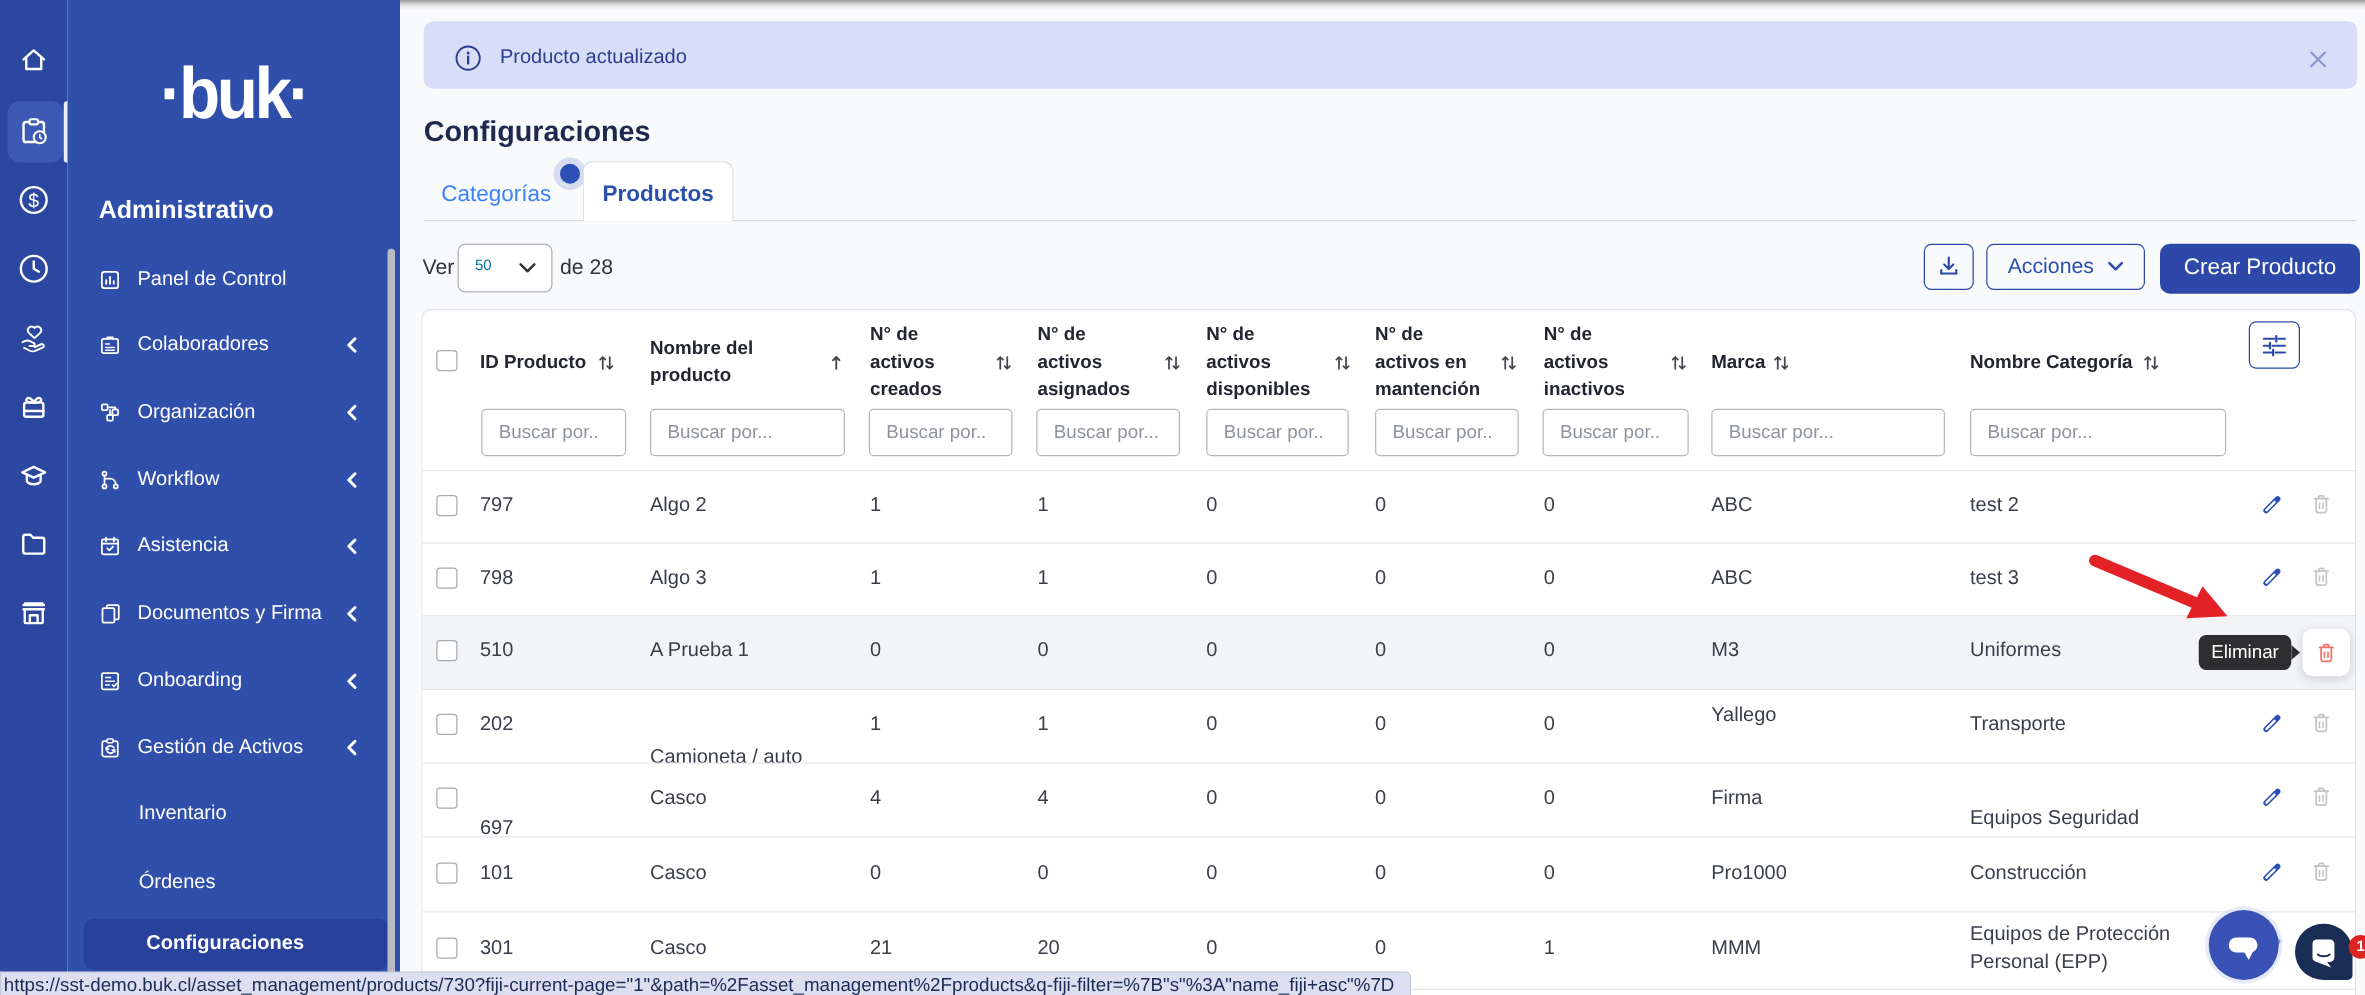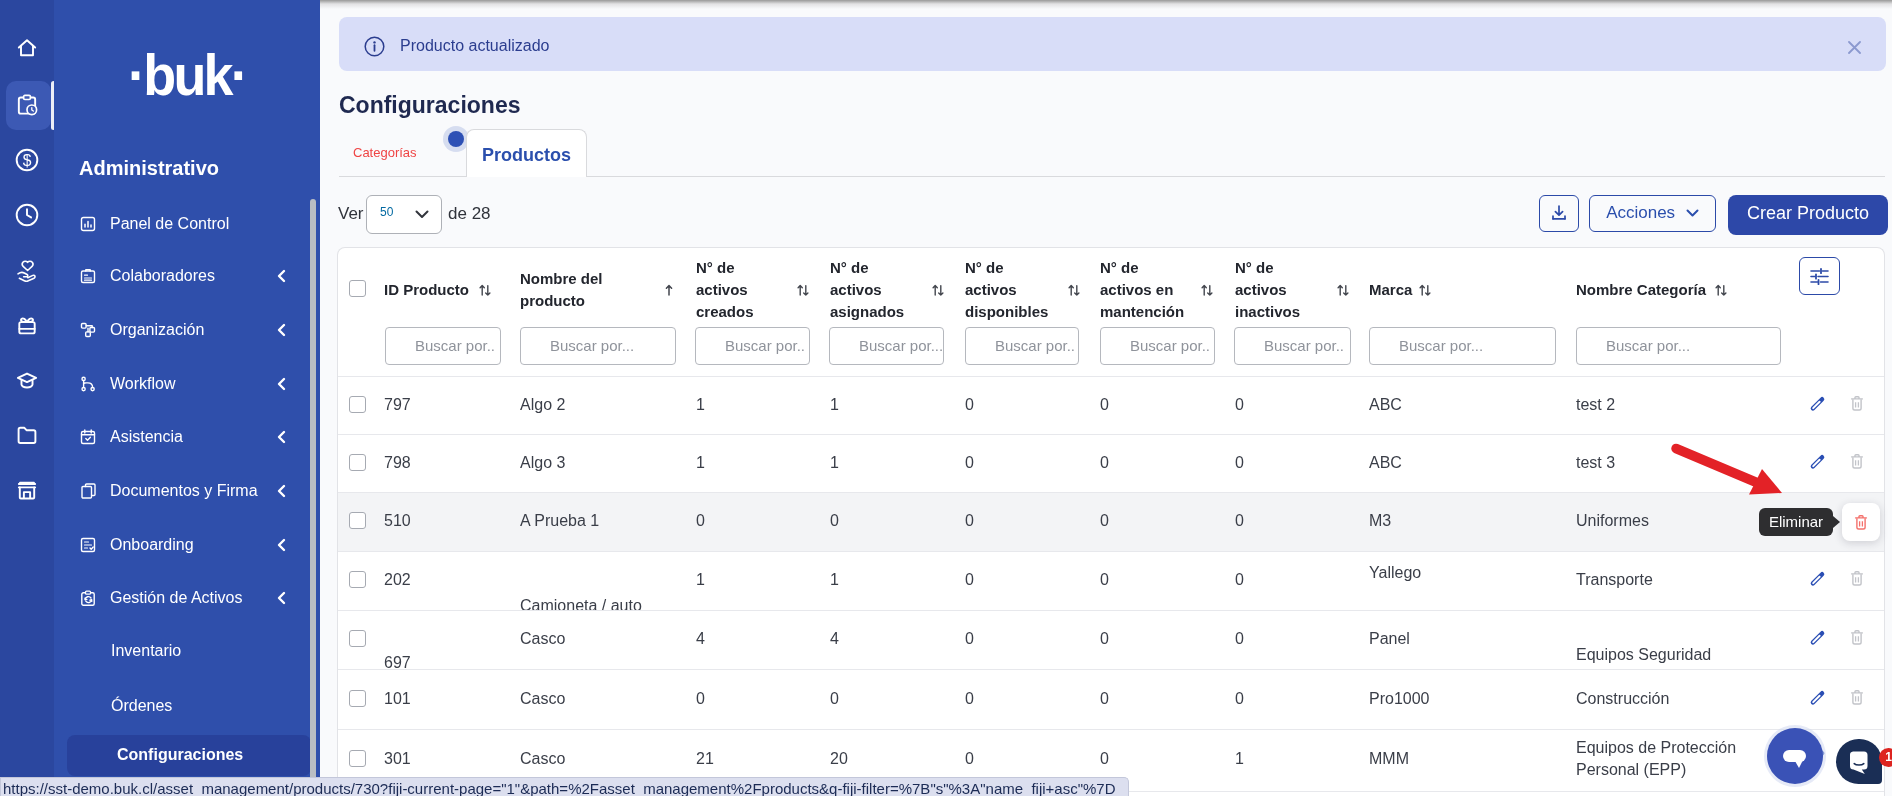--- a/index.html
+++ b/index.html
@@ -1,19 +1,19 @@
 <!DOCTYPE html>
 <html><head><meta charset="utf-8">
 <style>
 *{margin:0;padding:0;box-sizing:border-box}
 html,body{width:1892px;height:796px;overflow:hidden}
 body{position:relative;font-family:"Liberation Sans",sans-serif;background:#f9fafc}
 .a{position:absolute}
 .hl{position:absolute;color:#23262e;font-weight:bold;font-size:15px;line-height:22px}
-.in{position:absolute;top:327px;height:38px;border:1px solid #b5b8be;border-radius:4px;background:#fff;color:#8f939b;font-size:15px;line-height:36px;padding-left:29px;white-space:nowrap;overflow:hidden}
+.in{position:absolute;top:327px;height:38px;border:1px solid #b5b8be;border-radius:4px;background:#fff;color:#8f939b;font-size:15px;line-height:36px;padding-left:13px;white-space:nowrap;overflow:hidden}
 .cell{position:absolute;font-size:16px;color:#3a3e48;line-height:22px;white-space:nowrap}
 .cb{position:absolute;width:17px;height:17px;border:1.5px solid #a6aab2;border-radius:3px;background:#fff}
 .bl{position:absolute;left:338px;width:1546px;height:1px;background:#e7e8ec}
 .mi{position:absolute;color:#fff;font-size:16px;white-space:nowrap}
 </style></head>
 <body>
 <div class="a" style="left:0;top:0;width:54px;height:796px;background:#2b479f"></div>
 <div class="a" style="left:6px;top:81px;width:45px;height:49px;border-radius:10px;background:#3c59b4"></div>
 <div class="a" style="left:51px;top:81px;width:5px;height:49px;border-radius:3px;background:#eceef6"></div>
 <svg class="a" style="left:15px;top:36px" width="24" height="24" viewBox="0 0 20 20">
@@ -139,21 +139,21 @@
     <circle cx="10.5" cy="10.5" r="9.3" stroke="#2b3d8f" stroke-width="1.5" fill="none"></circle>
     <circle cx="10.5" cy="6.4" r="1.2" fill="#2b3d8f"></circle>
     <path d="M10.5 9.2v5.6" stroke="#2b3d8f" stroke-width="1.8" stroke-linecap="round"></path>
   </svg>
 <div class="a" style="left:400px;top:37px;font-size:16px;color:#2b3d8f">Producto actualizado</div>
 <svg class="a" style="left:1848px;top:41px" width="13" height="13" viewBox="0 0 13 13">
     <path d="M1 1 12 12M12 1 1 12" stroke="#8b99cf" stroke-width="1.8" stroke-linecap="round"></path>
   </svg>
 <div class="a" style="left:339px;top:92px;font-size:23px;font-weight:bold;color:#1f2950">Configuraciones</div>
 <div class="a" style="left:339px;top:176px;width:1546px;height:1px;background:#d9dadd"></div>
-<div class="a" style="left:353px;top:145px;font-size:13px;color:#ef4444">Categorías</div>
+<div class="a" style="left:353px;top:145px;font-size:18px;color:#3b82f6">Categorías</div>
 <div class="a" style="left:443px;top:126px;width:26px;height:26px;border-radius:50%;background:rgba(57,87,190,.18)"></div>
 <div class="a" style="left:448px;top:131px;width:16px;height:16px;border-radius:50%;background:#2d50b5"></div>
 <div class="a" style="left:466px;top:129px;width:121px;height:48px;background:#fff;border:1px solid #d9dadd;border-bottom:none;border-radius:8px 8px 0 0"></div>
 <div class="a" style="left:466px;top:145px;width:121px;text-align:center;font-size:18px;font-weight:bold;color:#2b4fad">Productos</div>
 <div class="a" style="left:338px;top:204px;font-size:17px;color:#30333b">Ver</div>
 <div class="a" style="left:366px;top:195px;width:76px;height:39px;border:1px solid #aeb1b7;border-radius:6px;background:#fff"></div>
 <div class="a" style="left:380px;top:205px;font-size:12px;color:#0369a1">50</div>
 <svg class="a" style="left:415px;top:210px" width="14" height="9" viewBox="0 0 14 9">
     <path d="M1.5 1.5 7 7l5.5-5.5" stroke="#32353c" stroke-width="2" fill="none" stroke-linecap="round" stroke-linejoin="round"></path>
   </svg>
@@ -297,21 +297,21 @@
     <path d="M7.6 8.2v5.2M10.4 8.2v5.2" stroke="#c2c4c9" stroke-width="1.3"></path>
   </svg>
 <div class="cb" style="left:349px;top:630px"></div>
 <div class="cell" style="left:384px;top:652px">697</div>
 <div class="cell" style="left:520px;top:628px">Casco</div>
 <div class="cell" style="left:696px;top:628px">4</div>
 <div class="cell" style="left:830px;top:628px">4</div>
 <div class="cell" style="left:965px;top:628px">0</div>
 <div class="cell" style="left:1100px;top:628px">0</div>
 <div class="cell" style="left:1235px;top:628px">0</div>
-<div class="cell" style="left:1369px;top:628px">Panel</div>
+<div class="cell" style="left:1369px;top:628px">Firma</div>
 <div class="cell" style="left:1576px;top:644px">Equipos Seguridad</div>
 <svg class="a" style="left:1808px;top:627px" width="20" height="20" viewBox="0 0 20 20">
     <path d="M4.9 15.4 14.1 6.2" stroke="#2a4eb4" stroke-width="4.4" stroke-linecap="round"></path>
     <path d="M5.2 15.1 11.6 8.7" stroke="#ffffff" stroke-width="2" stroke-linecap="round"></path>
   </svg>
 <svg class="a" style="left:1848px;top:628px" width="18" height="18" viewBox="0 0 18 18">
     <path d="M3.6 4.9h10.8M7 4.7V3.6a.9.9 0 0 1 .9-.9h2.2a.9.9 0 0 1 .9.9v1.1" stroke="#c2c4c9" stroke-width="1.4" fill="none" stroke-linecap="round"></path>
     <path d="M4.9 5.2v9a1.8 1.8 0 0 0 1.8 1.8h4.6a1.8 1.8 0 0 0 1.8-1.8v-9" stroke="#c2c4c9" stroke-width="1.4" fill="none"></path>
     <path d="M7.6 8.2v5.2M10.4 8.2v5.2" stroke="#c2c4c9" stroke-width="1.3"></path>
   </svg>

